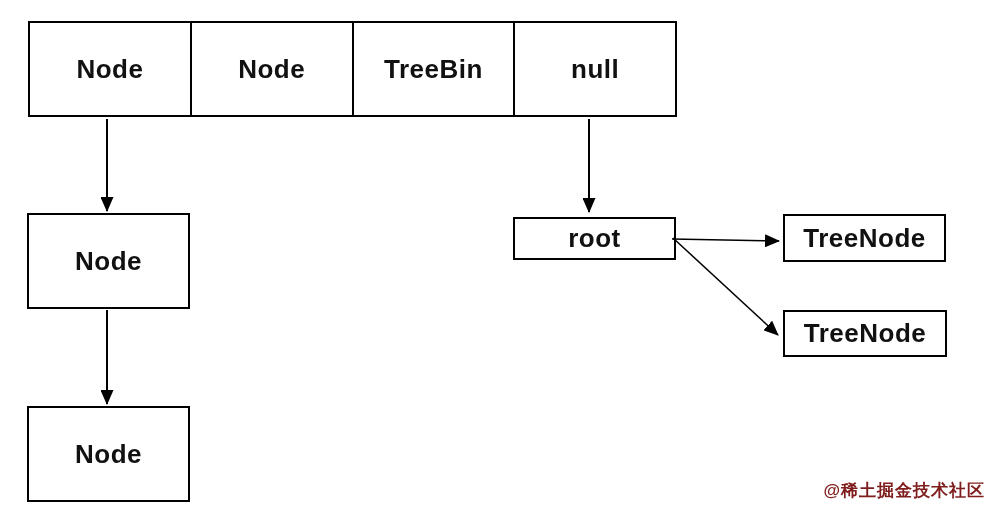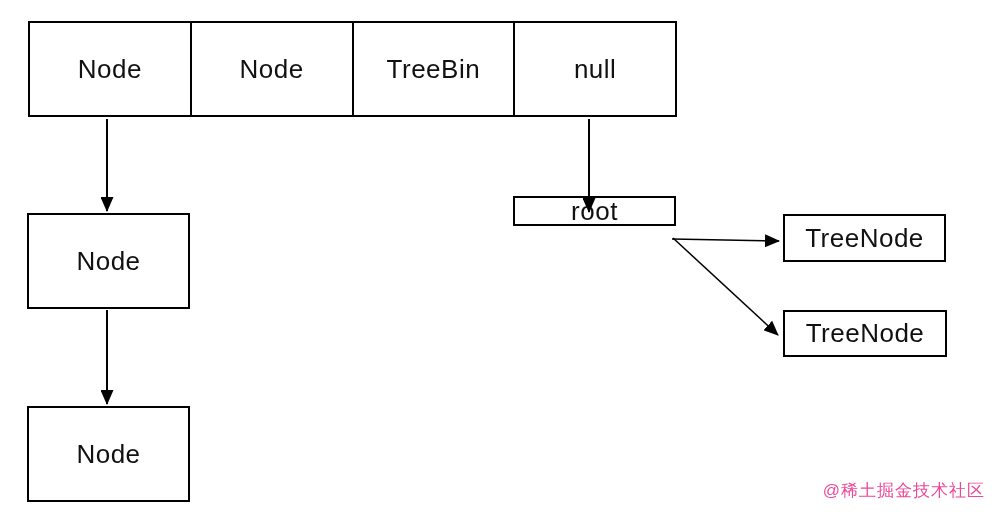--- a/index.html
+++ b/index.html
@@ -7,20 +7,21 @@
     padding: 0;
     background: #ffffff;
     font-family: "Liberation Sans", "DejaVu Sans", sans-serif;
   }
   .canvas {
     position: relative;
     width: 998px;
     height: 517px;
     background: #ffffff;
     overflow: hidden;
+    font-weight: bold;
   }
   
   .bucket-array {
     position: absolute;
     left: 28px;
     top: 21px;
     width: 649px;
     height: 96px;
     display: flex;
     border: 2px solid #000;
@@ -47,39 +48,39 @@
     background: #fff;
     display: flex;
     align-items: center;
     justify-content: center;
     font-size: 26px;
     color: #111;
     letter-spacing: 0.5px;
   }
   .node-mid    { left: 27px;  top: 213px; width: 163px; height: 96px; }
   .node-bottom { left: 27px;  top: 406px; width: 163px; height: 96px; }
-  .root-box    { left: 513px; top: 196px; width: 163px; height: 30px; }
+  .root-box    { left: 513px; top: 217px; width: 163px; height: 43px; }
   .treenode-top    { left: 783px; top: 214px; width: 163px; height: 48px; }
   .treenode-bottom { left: 783px; top: 310px; width: 164px; height: 47px; }
 
   .arrows-layer {
     position: absolute;
     left: 0;
     top: 0;
     width: 998px;
     height: 517px;
     pointer-events: none;
   }
 
   .watermark {
     position: absolute;
     right: 13px;
     bottom: 15px;
     font-size: 17px;
-    color: #ec4899;
+    color: #7f1d1d;
     letter-spacing: 1px;
     user-select: none;
   }
 </style>
 </head>
 <body>
 
 <div class="canvas">
 
   <div class="bucket-array">

